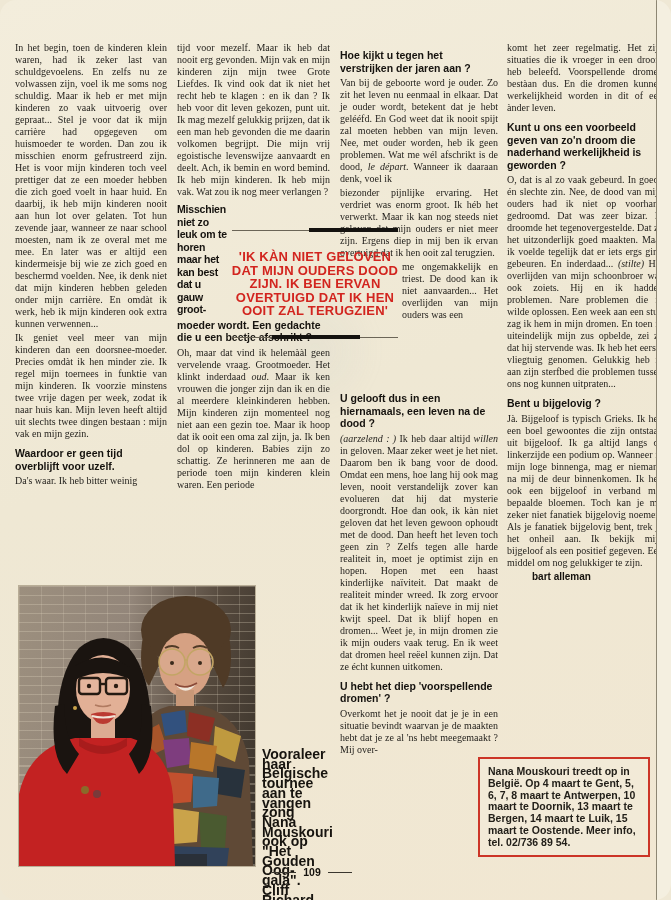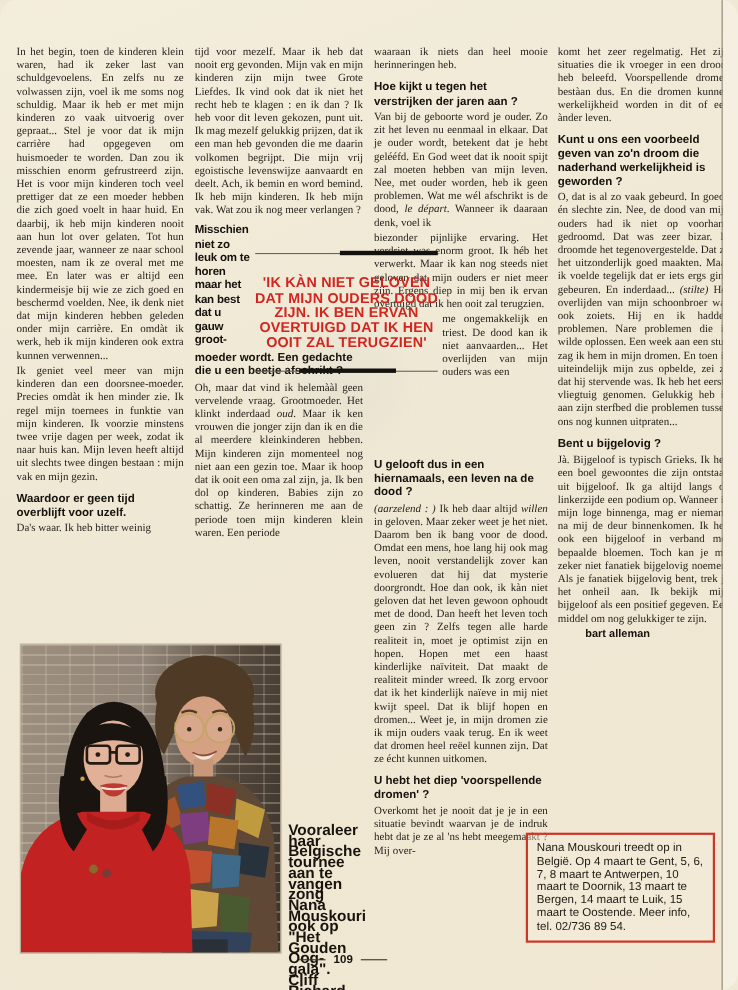--- a/index.html
+++ b/index.html
@@ -41,21 +41,21 @@
   }
   .photo svg{position:absolute;left:0;top:0;}
   .caption{
     position:absolute;left:262px;top:750px;width:64px;
     font-family:"Liberation Sans",sans-serif;font-weight:bold;
     font-size:14px;line-height:9.7px;color:#17140f;
   }
   .info-box{
     position:absolute;left:478px;top:757px;width:172px;height:100px;
     border:2px solid #cc3527;box-sizing:border-box;padding:7px 8px;
-    font-family:"Liberation Sans",sans-serif;font-weight:normal;
+    font-family:"Liberation Sans",sans-serif;font-weight:bold;
     font-size:10.5px;line-height:11.8px;color:#23201a;
     background:rgba(244,238,222,0.45);
   }
   .byline{
     font-family:"Liberation Sans",sans-serif;font-weight:bold;
     font-size:10px;line-height:12px;color:#15120e;margin-top:1px;padding-left:25px;
   }
   .page-number{
     position:absolute;left:253px;top:866px;width:118px;
     display:flex;align-items:center;justify-content:center;gap:7px;
@@ -81,29 +81,28 @@
   </div>
 
   <div class="col" style="left:177px;width:153px;">
     <p class="body-text">tijd voor mezelf. Maar ik heb dat nooit erg gevonden. Mijn vak en mijn kinderen zijn mijn twee Grote Liefdes. Ik vind ook dat ik niet het recht heb te klagen : en ik dan ? Ik heb voor dit leven gekozen, punt uit. Ik mag mezelf gelukkig prijzen, dat ik een man heb gevonden die me daarin volkomen begrijpt. Die mijn vrij egoistische levenswijze aanvaardt en deelt. Ach, ik bemin en word bemind. Ik heb mijn kinderen. Ik heb mijn vak. Wat zou ik nog meer verlangen ?</p>
     <h3 class="subhead narrow-subhead">Misschien niet zo leuk om te horen maar het kan best dat u gauw groot-</h3>
     <h3 class="subhead wide-subhead">moeder wordt. Een gedachte die u een beetje afschrikt ?</h3>
     <p class="body-text"><span>Oh, maar dat vind ik helemààl geen vervelende vraag. Grootmoeder. Het klinkt inderdaad </span><i>oud</i><span>. Maar ik ken vrouwen die jonger zijn dan ik en die al meerdere kleinkinderen hebben. Mijn kinderen zijn momenteel nog niet aan een gezin toe. Maar ik hoop dat ik ooit een oma zal zijn, ja. Ik ben dol op kinderen. Babies zijn zo schattig. Ze herinneren me aan de periode toen mijn kinderen klein waren. Een periode</span></p>
   </div>
 
   <div class="col" style="left:340px;width:158px;">
-    <p class="body-text">waaraan ik niets dan heel mooie herinneringen heb.</p>
     <h3 class="subhead">Hoe kijkt u tegen het verstrijken der jaren aan ?</h3>
     <p class="body-text"><span>Van bij de geboorte word je ouder. Zo zit het leven nu eenmaal in elkaar. Dat je ouder wordt, betekent dat je hebt gelééfd. En God weet dat ik nooit spijt zal moeten hebben van mijn leven. Nee, met ouder worden, heb ik geen problemen. Wat me wél afschrikt is de dood, </span><i>le départ</i><span>. Wanneer ik daaraan denk, voel ik</span></p>
     <p class="body-text">biezonder pijnlijke ervaring. Het verdriet was enorm groot. Ik héb het verwerkt. Maar ik kan nog steeds niet geloven dat mijn ouders er niet meer zijn. Ergens diep in mij ben ik ervan overtuigd dat ik hen ooit zal terugzien.</p>
     <p class="body-text narrow-wrap">me ongemakkelijk en triest. De dood kan ik niet aanvaarden... Het overlijden van mijn ouders was een</p>
     <h3 class="subhead">U gelooft dus in een hiernamaals, een leven na de dood ?</h3>
     <p class="body-text"><i>(aarzelend : )</i><span> Ik heb daar altijd </span><i>willen</i><span> in geloven. Maar zeker weet je het niet. Daarom ben ik bang voor de dood. Omdat een mens, hoe lang hij ook mag leven, nooit verstandelijk zover kan evolueren dat hij dat mysterie doorgrondt. Hoe dan ook, ik kàn niet geloven dat het leven gewoon ophoudt met de dood. Dan heeft het leven toch geen zin ? Zelfs tegen alle harde realiteit in, moet je optimist zijn en hopen. Hopen met een haast kinderlijke naïviteit. Dat maakt de realiteit minder wreed. Ik zorg ervoor dat ik het kinderlijk naïeve in mij niet kwijt speel. Dat ik blijf hopen en dromen... Weet je, in mijn dromen zie ik mijn ouders vaak terug. En ik weet dat dromen heel reëel kunnen zijn. Dat ze écht kunnen uitkomen.</span></p>
     <h3 class="subhead">U hebt het diep 'voorspellende dromen' ?</h3>
-    <p class="body-text">Overkomt het je nooit dat je je in een situatie bevindt waarvan je de indruk hebt dat je ze al 'ns hebt meegemaakt ? Mij over-</p>
+    <p class="body-text">Overkomt het je nooit dat je je in een situatie bevindt waarvan je de maakten hebt dat je ze al 'ns hebt meegemaakt ? Mij over-</p>
   </div>
 
   <div class="col" style="left:507px;width:156px;">
     <p class="body-text">komt het zeer regelmatig. Het zijn situaties die ik vroeger in een droom heb beleefd. Voorspellende dromen bestàan dus. En die dromen kunnen werkelijkheid worden in dit of een ànder leven.</p>
     <h3 class="subhead">Kunt u ons een voorbeeld geven van zo'n droom die naderhand werkelijkheid is geworden ?</h3>
     <p class="body-text"><span>O, dat is al zo vaak gebeurd. In goede én slechte zin. Nee, de dood van mijn ouders had ik niet op voorhand gedroomd. Dat was zeer bizar. Ik droomde het tegenovergestelde. Dat ze het uitzonderlijk goed maakten. Maar ik voelde tegelijk dat er iets ergs ging gebeuren. En inderdaad... </span><i>(stilte)</i><span> Het overlijden van mijn schoonbroer was ook zoiets. Hij en ik hadden problemen. Nare problemen die ik wilde oplossen. Een week aan een stuk zag ik hem in mijn dromen. En toen ik uiteindelijk mijn zus opbelde, zei ze dat hij stervende was. Ik heb het eerste vliegtuig genomen. Gelukkig heb ik aan zijn sterfbed die problemen tussen ons nog kunnen uitpraten...</span></p>
     <h3 class="subhead">Bent u bijgelovig ?</h3>
     <p class="body-text">Jà. Bijgeloof is typisch Grieks. Ik heb een boel gewoontes die zijn ontstaan uit bijgeloof. Ik ga altijd langs de linkerzijde een podium op. Wanneer ik mijn loge binnenga, mag er niemand na mij de deur binnenkomen. Ik heb ook een bijgeloof in verband met bepaalde bloemen. Toch kan je mij zeker niet fanatiek bijgelovig noemen. Als je fanatiek bijgelovig bent, trek je het onheil aan. Ik bekijk mijn bijgeloof als een positief gegeven. Een middel om nog gelukkiger te zijn.</p>
     <div class="byline">bart alleman</div>
   </div>

